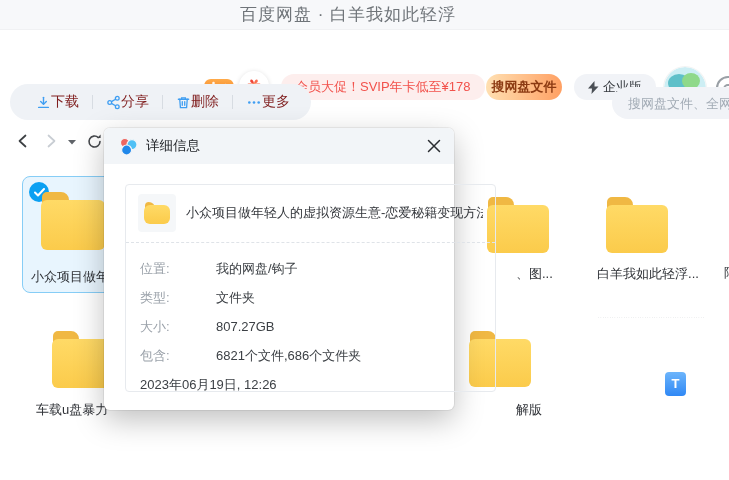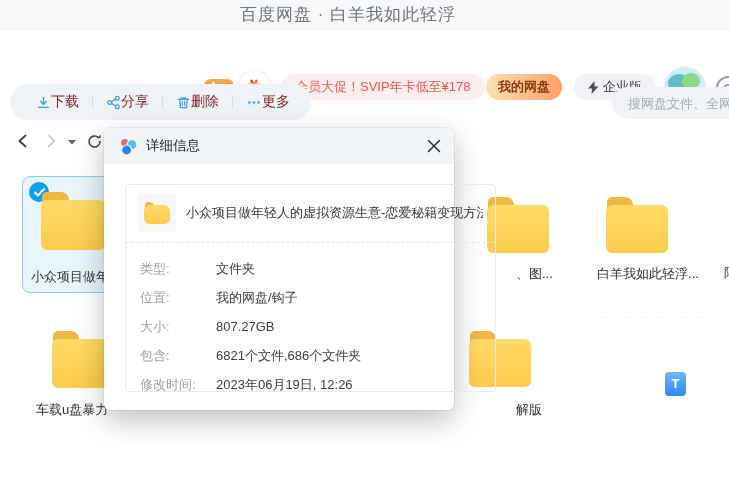--- a/index.html
+++ b/index.html
@@ -89,21 +89,21 @@
     <div class="gift-wrap hicon">
       <svg width="18" height="18" viewBox="0 0 18 18">
         <rect x="2.5" y="6.5" width="13" height="3.4" rx="1" fill="#fb6d4e"></rect>
         <rect x="3.5" y="9.9" width="11" height="6" rx="1" fill="#ef4537"></rect>
         <rect x="8" y="6.5" width="2" height="9.4" fill="#ffd34d"></rect>
         <path d="M9 6.5 C6 6.5 4.5 4.5 5.5 3 6.5 1.8 8.5 3 9 6.5 Z" fill="#ef4537"></path>
         <path d="M9 6.5 C12 6.5 13.5 4.5 12.5 3 11.5 1.8 9.5 3 9 6.5 Z" fill="#fb6d4e"></path>
       </svg>
     </div>
     <div class="promo-pill">会员大促！SVIP年卡低至¥178</div>
-    <div class="member-pill">我的网盘</div>
+    <div class="member-pill">搜网盘文件</div>
     <div class="ent-pill">
       <svg width="11" height="13" viewBox="0 0 11 13">
           <path d="M6.5 0 0 7.5h4L3.5 13 10.5 5.5h-4z" fill="#4a4f55"></path>
         </svg>
       <span>企业版</span>
     </div>
     <div class="avatar">
       <svg width="42" height="42" viewBox="0 0 42 42">
         <circle cx="21" cy="21" r="21" fill="#cdeef4"></circle>
         <ellipse cx="15" cy="16" rx="11" ry="9" fill="#5fc0c9"></ellipse>
@@ -257,36 +257,35 @@
           <div class="folder" style="left:6px;top:8px;width:26px;height:22px;">
               <div class="f-tab"></div>
               <div class="f-body"></div>
             </div>
         </div>
         <div class="file-name">小众项目做年轻人的虚拟资源生意-恋爱秘籍变现方法</div>
       </div>
       <div class="dlg-divider"></div>
       <div class="fields">
         <div class="frow">
+          <span class="fl">位置:</span>
+          <span class="fv">我的网盘/钩子</span>
+        </div>
+        <div class="frow">
           <span class="fl">类型:</span>
           <span class="fv">文件夹</span>
         </div>
         <div class="frow">
-          <span class="fl">位置:</span>
-          <span class="fv">我的网盘/钩子</span>
-        </div>
-        <div class="frow">
           <span class="fl">大小:</span>
           <span class="fv">807.27GB</span>
         </div>
         <div class="frow">
           <span class="fl">包含:</span>
           <span class="fv">6821个文件,686个文件夹</span>
         </div>
         <div class="frow">
-          <span class="fl">修改时间:</span>
           <span class="fv">2023年06月19日, 12:26</span>
         </div>
       </div>
     </div>
   </div>
 
 </div>
 
 </body></html>

